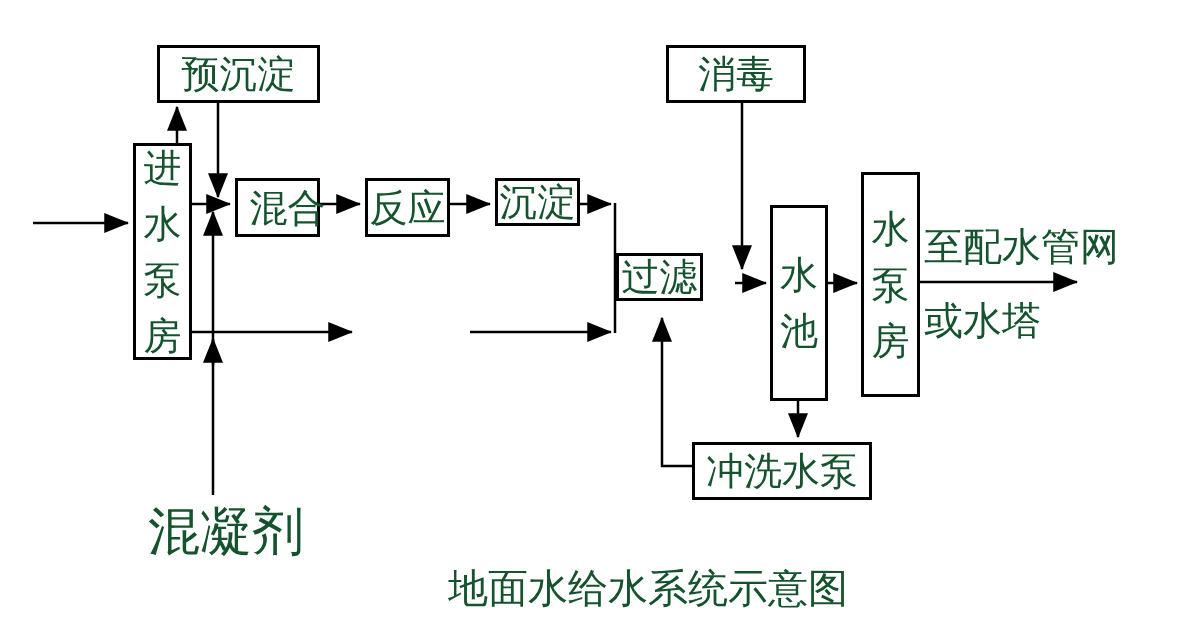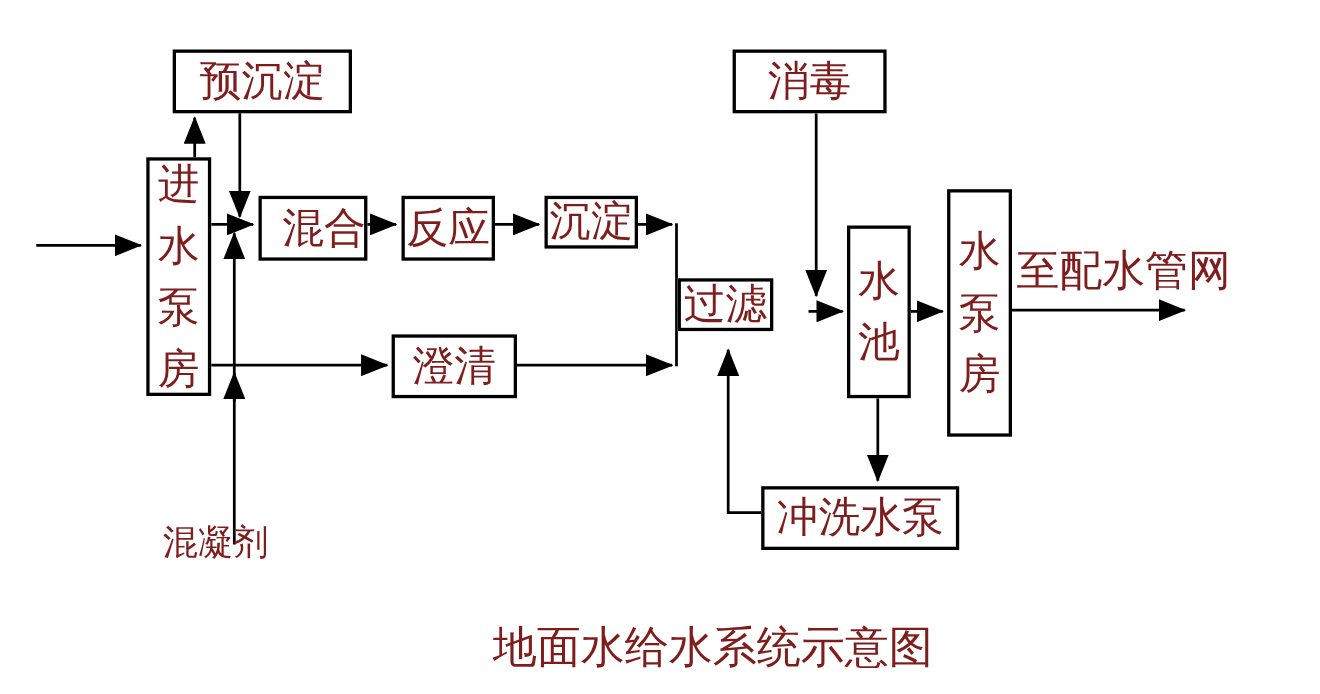--- a/index.html
+++ b/index.html
@@ -7,21 +7,21 @@
     padding: 0;
     background: #ffffff;
     font-family: "Liberation Serif", "DejaVu Serif", serif;
   }
   #canvas {
     position: relative;
     width: 1200px;
     height: 631px;
     background: #ffffff;
     overflow: hidden;
-    color: #7f1d1d;
+    color: #14532d;
   }
   #wires {
     position: absolute;
     left: 0; top: 0;
     width: 1200px; height: 631px;
   }
   .box {
     position: absolute;
     box-sizing: border-box;
     border: 3px solid #000000;
@@ -112,37 +112,37 @@
     <line class="wire" x1="213" y1="495" x2="213" y2="212" marker-end="url(#ah)"></line>
     <line class="wire" x1="213" y1="365" x2="213" y2="339" marker-end="url(#ah)"></line>
   </svg>
 
   <div class="box" style="left:157px; top:45px; width:163px; height:58px;">预沉淀</div>
 
   <div class="box" style="left:666px; top:45px; width:140px; height:58px;">消毒</div>
 
   <div class="box vbox" style="left:133px; top:143px; width:59px; height:217px;">进水泵房</div>
 
-  <div class="box" style="left:235px; top:178px; width:99px; height:59px;padding-left:20px;">混合</div>
+  <div class="box" style="left:235px; top:178px; width:85px; height:59px;padding-left:20px;">混合</div>
 
   <div class="box" style="left:365px; top:178px; width:85px; height:59px;">反应</div>
 
   <div class="box" style="left:495px; top:178px; width:85px; height:48px;">沉淀</div>
 
-  <div class="box" style="left:356px; top:304px; width:114px; height:58px;">澄清</div>
 
   <div class="box" style="left:616px; top:253px; width:87px; height:48px;">过滤</div>
 
-  <div class="box vbox" style="left:770px; top:205px; width:58px; height:157px;">水池</div>
+  <div class="box vbox" style="left:770px; top:205px; width:58px; height:196px;">水池</div>
 
   <div class="box vbox" style="left:861px; top:172px; width:59px; height:225px;">水泵房</div>
 
   <div class="box" style="left:692px; top:442px; width:180px; height:58px;">冲洗水泵</div>
 
 
-  <div class="flabel" style="left:148px; top:477px; font-size:32px;">混凝剂</div>
+  <div class="flabel" style="left:148px; top:506px; font-size:52px;">混凝剂</div>
 
   <div class="flabel" style="left:924px; top:227px; font-size:39px;">至配水管网</div>
 
+  <div class="flabel" style="left:924px; top:301px; font-size:39px;">或水塔</div>
 
   <div class="caption" style="top:569px;margin-left:48px;">地面水给水系统示意图</div>
 
 </div>
 
 </body></html>

